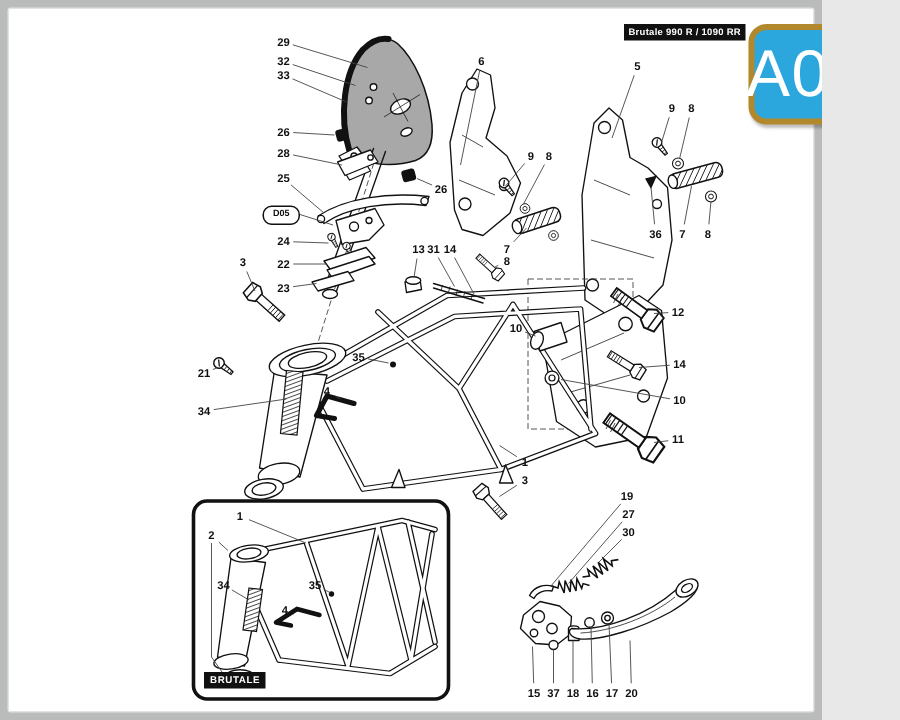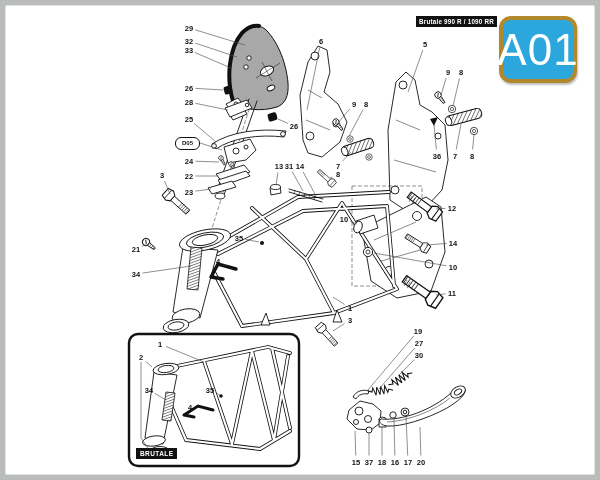--- a/index.html
+++ b/index.html
@@ -1,17 +1,17 @@
 <!DOCTYPE html>
 <html><head>
 <meta charset="utf-8">
 <style>
   html,body{margin:0;padding:0;background:#e8e8e8;}
   .page{
-    position:relative;width:600px;height:480px;background:#b9bcbb;
+    position:relative;width:548px;height:480px;background:#b9bcbb;
     font-family:"Liberation Sans",sans-serif;overflow:hidden;
   }
   .content{
     position:absolute;left:5px;top:5px;right:5px;bottom:5px;
     background:#ffffff;border:1px solid #e2e4e3;border-radius:2px;
   }
   svg{position:absolute;left:0;top:0;}
   
   .ln{fill:none;stroke:#111;stroke-width:.9;stroke-linecap:round;stroke-linejoin:round}
   .fw{fill:#fff;stroke:#111;stroke-width:.9;stroke-linejoin:round}

